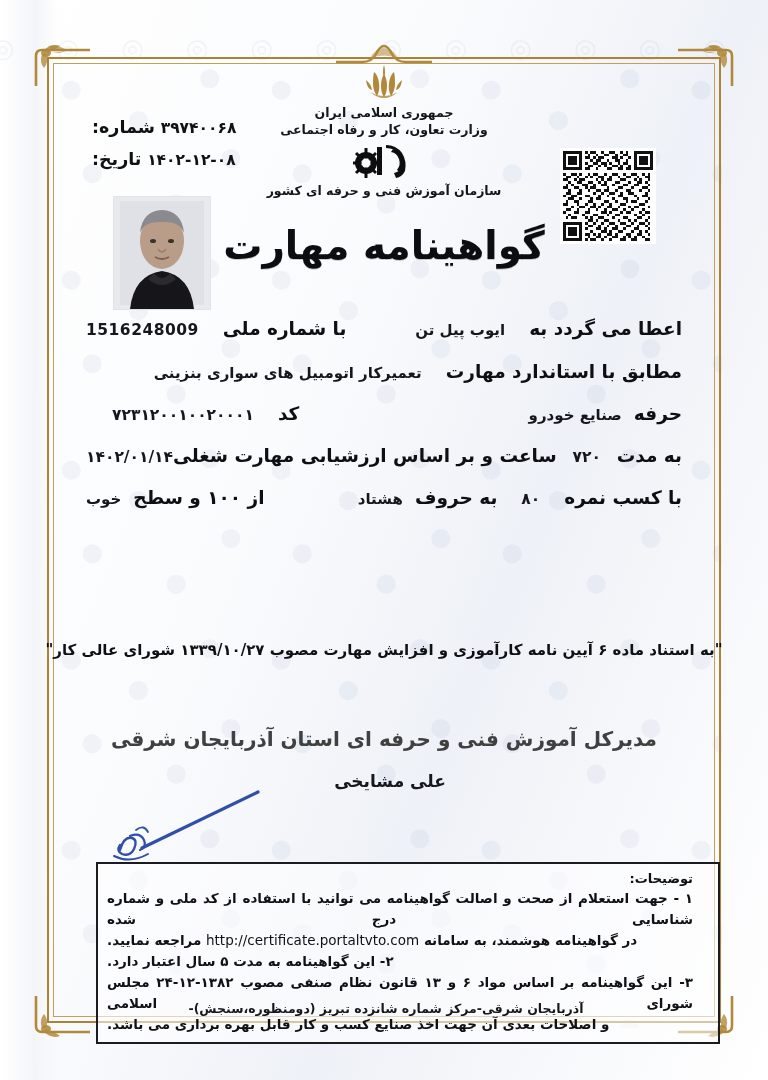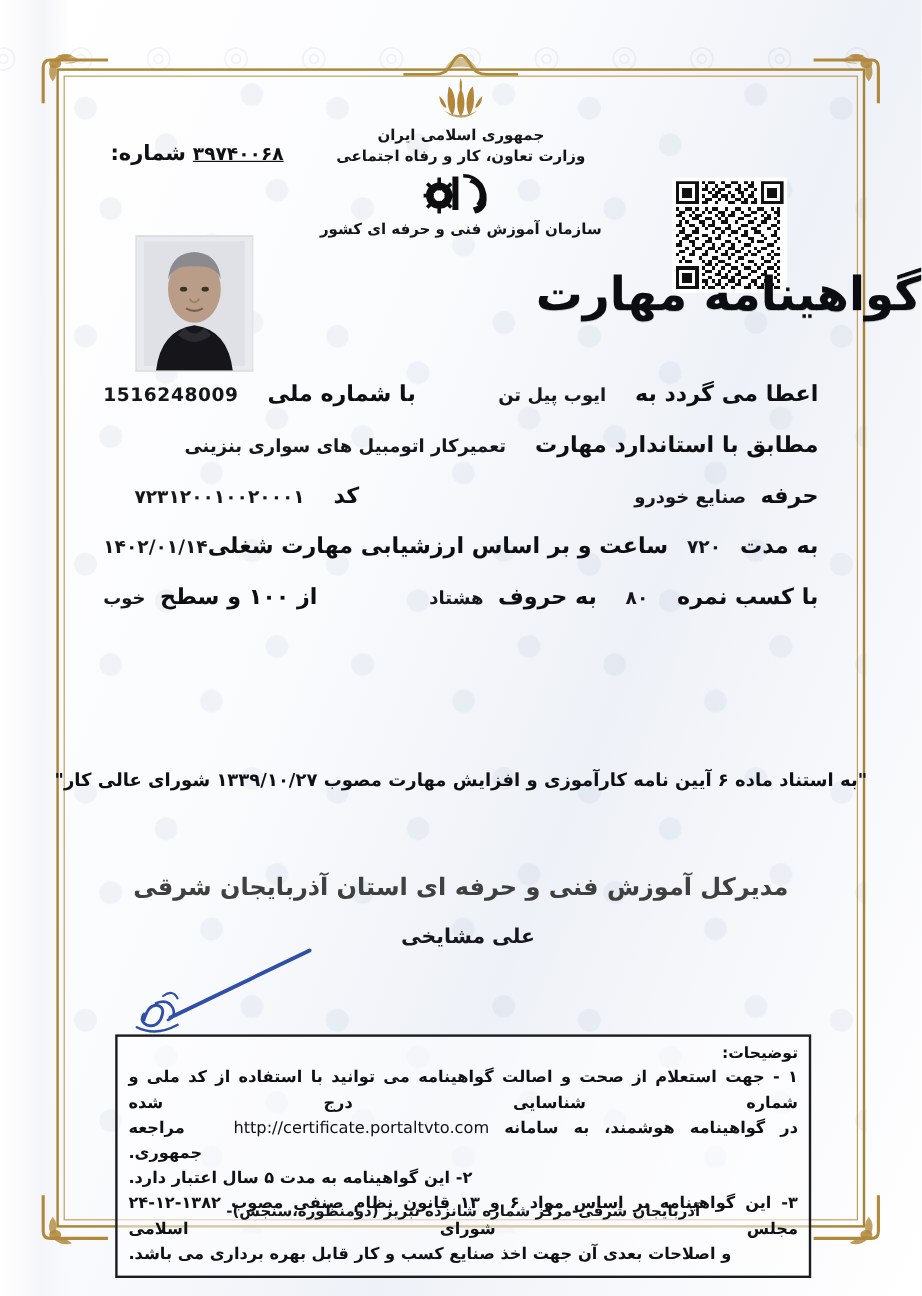--- a/index.html
+++ b/index.html
@@ -143,21 +143,21 @@
     direction: rtl;
   }
   .meta-row {
     font-size: 16.5px;
     font-weight: bold;
     color: #101114;
     line-height: 31px;
     white-space: nowrap;
   }
   .meta-label { font-size: 17.5px; }
-  .meta-value { font-size: 15.5px; letter-spacing: .4px; text-decoration: underline; }
+  .meta-value { font-size: 15.5px; letter-spacing: .4px; }
 
   
   .photo {
     position: absolute;
     left: 113px; top: 196px;
     width: 96px; height: 112px;
     border: 1px solid #dfe3ea;
     background: #cfd4dc;
     overflow: hidden;
   }
@@ -171,20 +171,21 @@
     background: #ffffff;
     padding: 3px;
     box-sizing: border-box;
   }
   .qr svg { display:block; width:100%; height:100%; }
 
   
   .cert-title {
     position: absolute;
     left: 0; right: 0; top: 223px;
+    text-align: center;
     font-size: 39px;
     font-weight: bold;
     color: #0c0d10;
     letter-spacing: -0.5px;
     text-shadow: 0 1px 0 rgba(0,0,0,.18);
   }
 
   
   .body-rows {
     position: absolute;
@@ -253,24 +254,24 @@
     left: 108px; top: 790px;
     width: 175px; height: 76px;
     color: #2f4fa8;
   }
   .signature svg { width:100%; height:100%; display:block; }
 
   
   .notes {
     position: absolute;
     left: 96px; top: 862px;
-    width: 580px;
+    width: 624px;
     box-sizing: border-box;
     border: 2px solid #1b1c20;
-    padding: 5px 9px 7px 9px;
+    padding: 5px 25px 7px 9px;
     background: rgba(255,255,255,.55);
   }
   .notes-title {
     font-size: 13px;
     font-weight: bold;
     color: #0e0f12;
     text-align: right;
     line-height: 19px;
   }
   .note-item {
@@ -280,21 +281,20 @@
     line-height: 21px;
     text-align: justify;
     text-align-last: justify;
   }
   .note-item.last-ar { text-align-last: left; }
   .url {
     direction: ltr;
     unicode-bidi: embed;
     font-family: "DejaVu Sans", "Liberation Sans", sans-serif;
     font-weight: normal;
-    margin-left: 28px;
   }
   .footer-center {
     position: absolute;
     left: 96px; right: 92px; top: 1001px;
     text-align: center;
     font-size: 12.5px;
     font-weight: bold;
     color: #15171c;
   }
 </style>
@@ -392,20 +392,24 @@
       </g>
     </svg>
   </div>
 
   <div class="org-line-3">سازمان آموزش فنی و حرفه ای کشور</div>
 
   <div class="meta-block">
     <div class="meta-row">
       <span class="meta-value">۳۹۷۴۰۰۶۸</span>
       <span class="meta-label">شماره:</span>
+    </div>
+    <div class="meta-row">
+      <span class="meta-value">۱۴۰۲-۱۲-۰۸</span>
+      <span class="meta-label">تاریخ:</span>
     </div>
   </div>
 
   <div class="photo">
     <svg viewBox="0 0 96 112">
       <rect width="96" height="112" fill="#e9eaee"></rect>
       <rect x="6" y="4" width="84" height="104" fill="#dfe1e6"></rect>
       <ellipse cx="48" cy="44" rx="22" ry="28" fill="#b99d88"></ellipse>
       <path d="M26 36 q2 -22 22 -23 q20 1 22 23 q-4 -12 -22 -11 q-18 -1 -22 11 z" fill="#8b8b8f"></path>
       <ellipse cx="39" cy="44" rx="3" ry="2" fill="#3a3226"></ellipse>
@@ -752,21 +756,21 @@
         <path d="M6 66 q16 8 34 -2" stroke-width="2"></path>
         <path d="M28 40 q8 -6 12 2" stroke-width="1.8"></path>
       </g>
     </svg>
   </div>
 
   <div class="notes">
     <div class="notes-title">توضیحات:</div>
     <div class="note-item">۱ - جهت استعلام از صحت و اصالت گواهینامه می توانید با استفاده از کد ملی و شماره شناسایی درج شده</div>
     <div class="note-item last-ar">
-      <span>در گواهینامه هوشمند، به سامانه </span><span class="url">http://certificate.portaltvto.com</span><span> مراجعه جمهوری.</span>
+      <span>در گواهینامه هوشمند، به سامانه </span><span class="url">http://certificate.portaltvto.com</span><span> مراجعه نمایید.</span>
     </div>
     <div class="note-item last-ar">۲- این گواهینامه به مدت ۵ سال اعتبار دارد.</div>
     <div class="note-item">۳- این گواهینامه بر اساس مواد ۶ و ۱۳ قانون نظام صنفی مصوب ۱۳۸۲-۱۲-۲۴ مجلس شورای اسلامی</div>
     <div class="note-item last-ar">و اصلاحات بعدی آن جهت اخذ صنایع کسب و کار قابل بهره برداری می باشد.</div>
   </div>
 
   <div class="footer-center">آذربایجان شرقی-مرکز شماره شانزده تبریز (دومنظوره،سنجش)-</div>
 
 </div>
 

